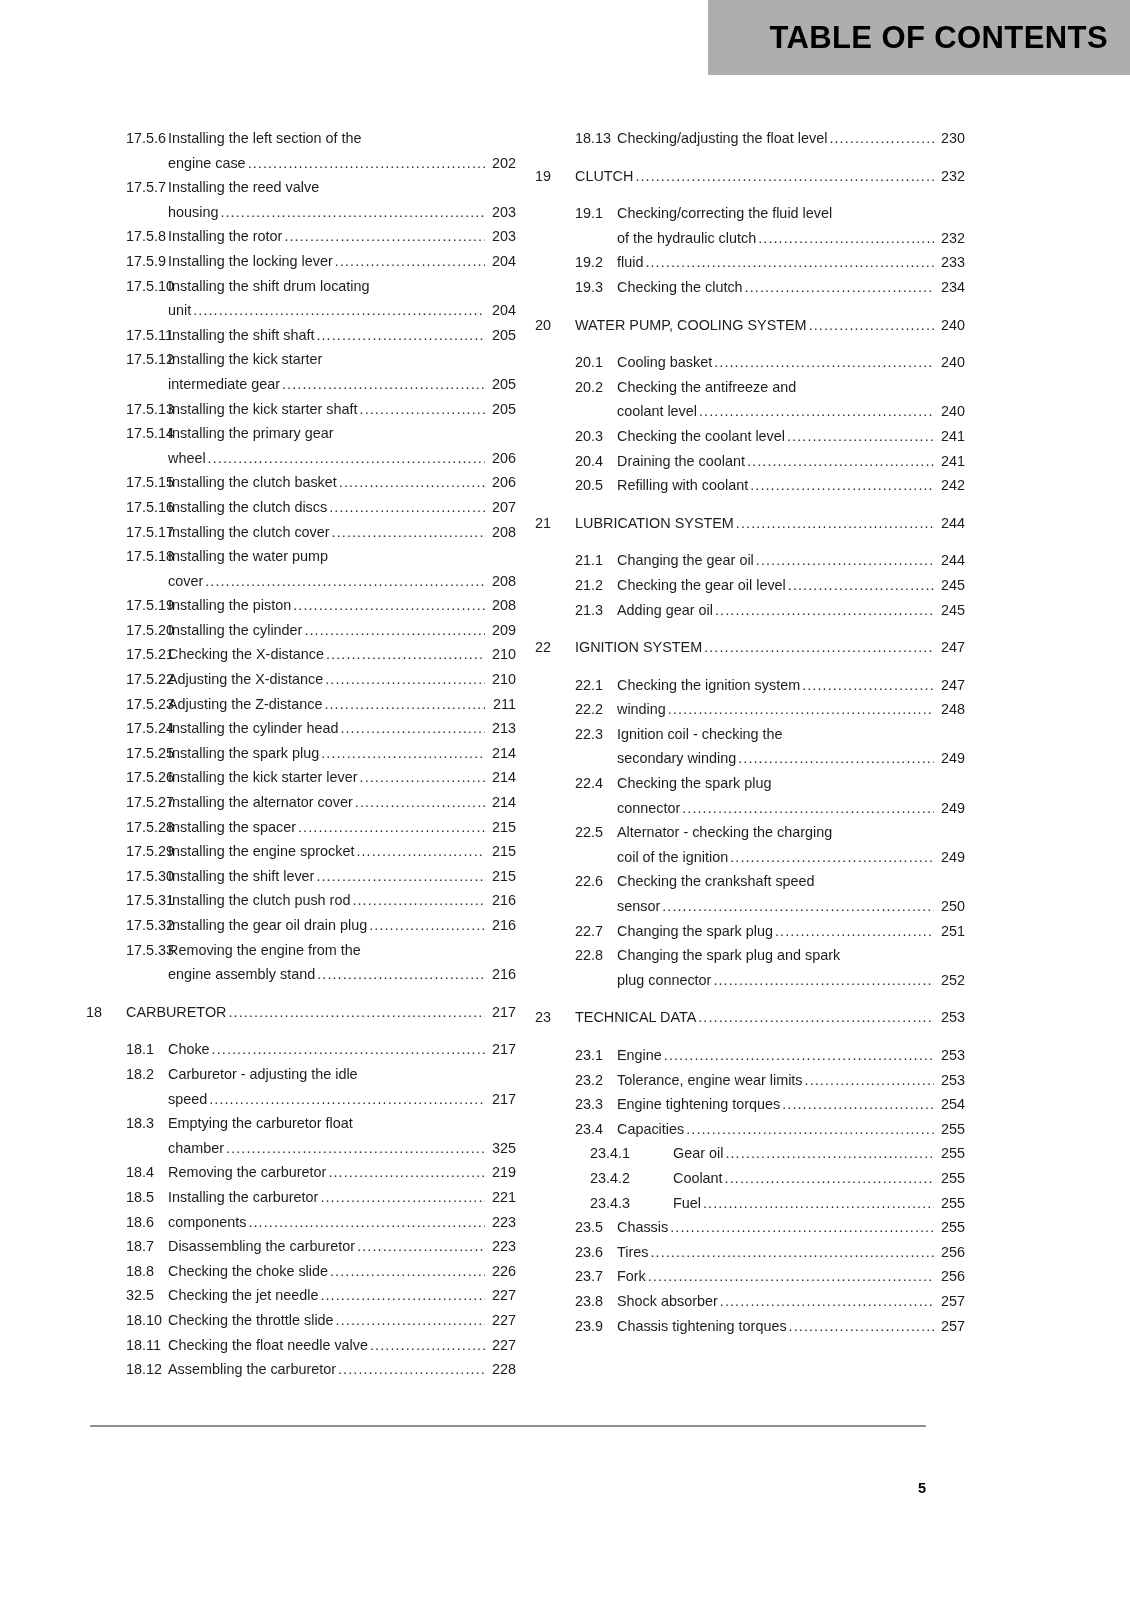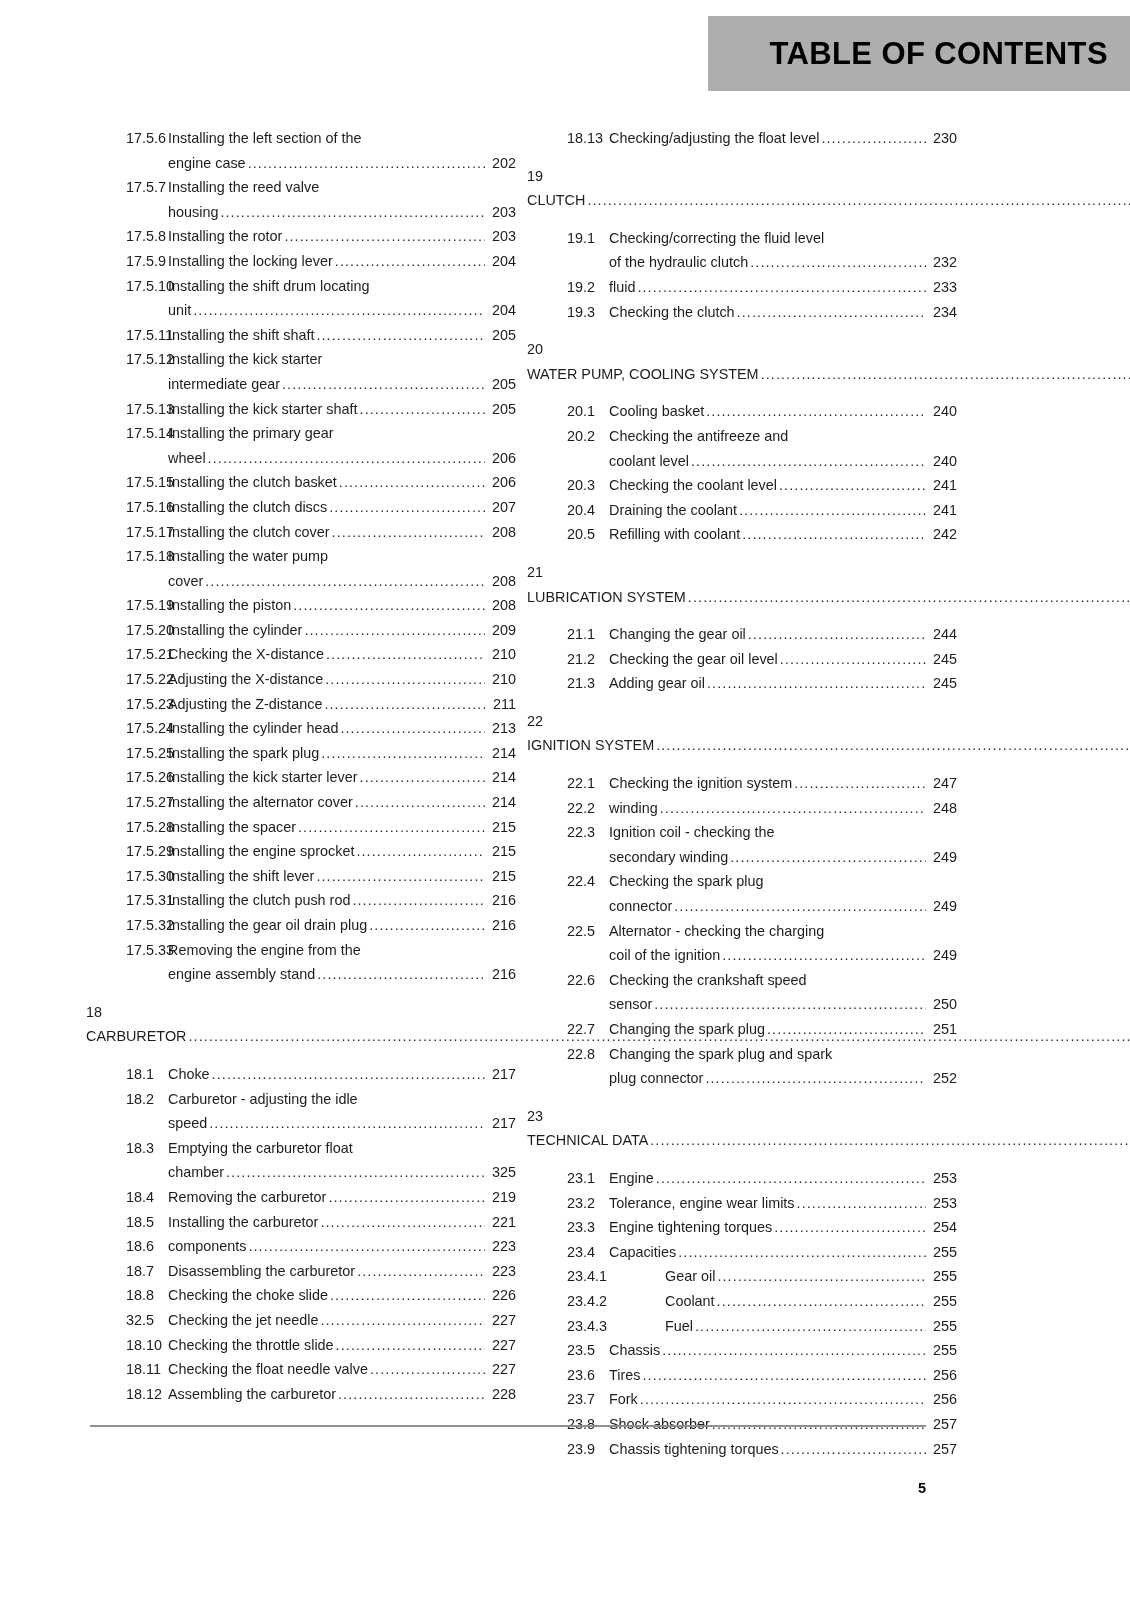--- a/index.html
+++ b/index.html
@@ -22,63 +22,62 @@
     position: absolute;
     top: 0;
     left: 708px;
     width: 422px;
     height: 75px;
     background: #aeaeae;
     display: flex;
     align-items: center;
     justify-content: flex-end;
     padding-right: 22px;
-    margin-top: 16px;
   }
   #header-title {
     font-size: 31px;
     font-weight: bold;
     letter-spacing: 0.4px;
     color: #000000;
     white-space: nowrap;
   }
 
   
   #toc {
     position: absolute;
     top: 126px;
     left: 0;
     width: 1130px;
     display: flex;
-    gap: 0px;
+    gap: 8px;
   }
   .toc-column {
     width: 430px;
   }
   #column-left  { margin-left: 86px; }
   #column-right { margin-left: 11px; }
 
   
   .toc-entry {
     display: flex;
     align-items: flex-start;
     font-size: 14.4px;
     line-height: 24.6px;
     color: #1d1d1d;
   }
-  .toc-entry.lvl1 { margin-top: 13px; margin-bottom: 13px; flex-direction: column; }
+  .toc-entry.lvl1 { margin-top: 13px; margin-bottom: 13px; }
 
   .num {
     flex: 0 0 auto;
     white-space: nowrap;
     font-size: 14.4px;
   }
   .lvl1 > .num  { width: 40px; padding-left: 0px; }
   .lvl2 > .num  { width: 82px; padding-left: 40px; }
-  .lvl3 > .num  { width: 110px; padding-left: 40px; }
+  .lvl3 > .num  { width: 110px; padding-left: 40px; text-align: center; }
 
   .body {
     flex: 1 1 auto;
     min-width: 0;
     position: relative;
   }
   .lvl3 > .body { padding-left: 28px; }
 
   .line {
     display: flex;

